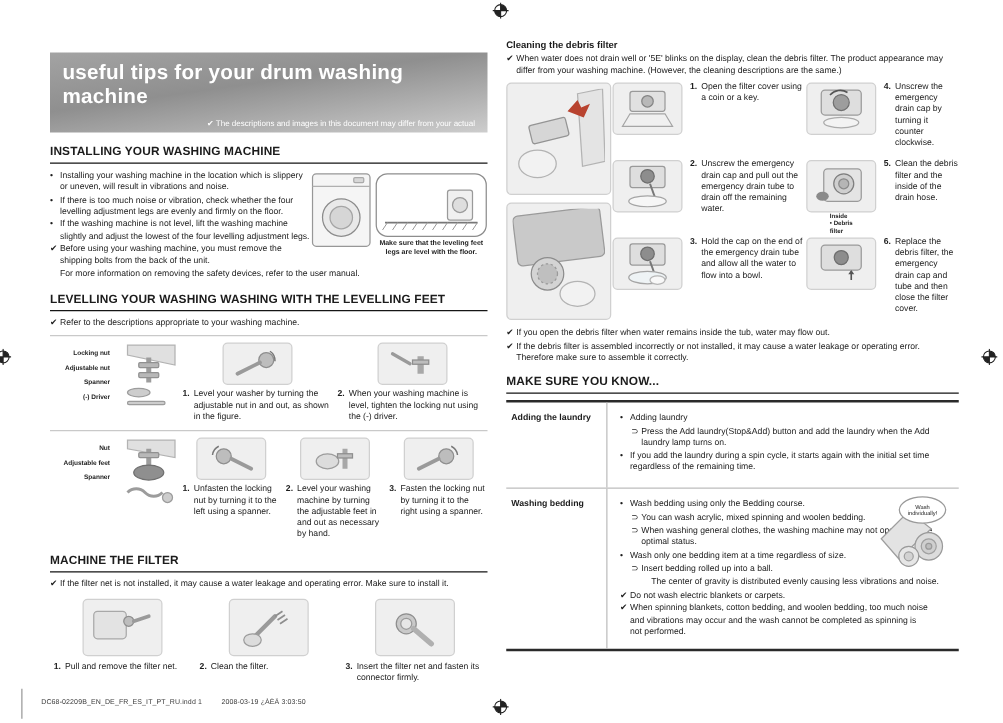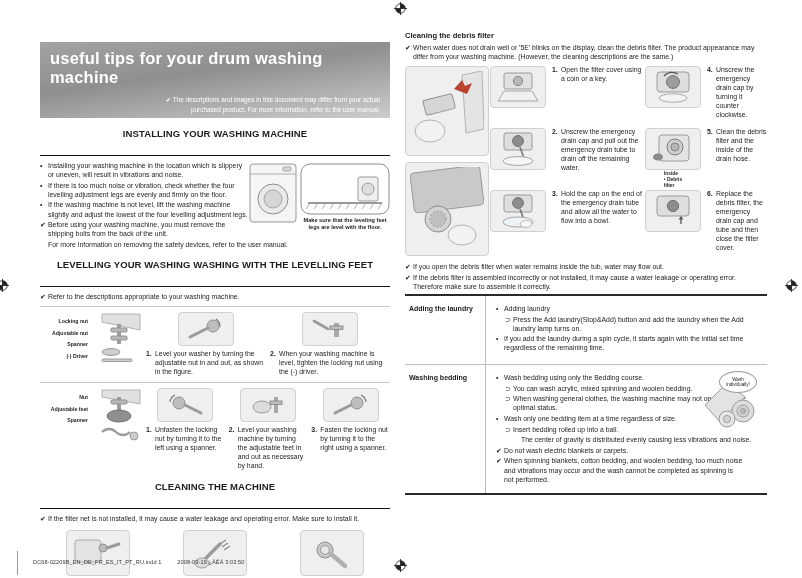--- a/index.html
+++ b/index.html
@@ -7,26 +7,26 @@
           font-family:"Liberation Sans", sans-serif; color:#1c1c1c; }
 
   
   .regmark { position:absolute; width:13px; height:13px; }
 
   
   .col-left  { position:absolute; left:40px;  top:42px; width:350px; }
   .col-right { position:absolute; left:405px; top:28px; width:362px; }
 
   
-  .banner { height:76px; background:linear-gradient(172deg,#a3a3a3 0%,#8f8f8f 42%,#cdcdcd 100%); }
+  .banner { height:64px; background:linear-gradient(172deg,#a3a3a3 0%,#8f8f8f 42%,#cdcdcd 100%); }
   .banner-title { color:#fff; font-weight:bold; font-size:16.5px; padding:7px 0 0 10px; letter-spacing:0.2px; }
   .banner-note  { color:#fff; font-size:6.4px; line-height:1.55; text-align:right; padding-right:10px; margin-top:8px; white-space:pre-line; }
 
   
-  .sec-head { font-size:9.5px; font-weight:bold; border-bottom:1.6px solid #151515; padding-bottom:16px; margin:10px 0 5px 0; letter-spacing:0.1px;text-align:center; }
+  .sec-head { font-size:9.5px; font-weight:bold; border-bottom:1.6px solid #151515; padding-bottom:3px; margin:10px 0 5px 0; letter-spacing:0.1px; }
   .sub-head { font-size:7.6px; font-weight:bold; margin:3px 0 3px 0; }
 
   
   .nline { display:flex; font-size:6.9px; line-height:1.32; margin-bottom:1.5px; }
   .nline .m { width:8px; flex:none; }
   .nline .t { flex:1; }
 
   
   .inst-body { display:flex; }
   .inst-bullets { width:208px; flex:none; }
@@ -284,21 +284,21 @@
             <div class="step-cap">
                 <span class="n">3.</span>
                 <span class="t">Fasten the locking nut by turning it to the right using a spanner.</span>
               </div>
           </div>
         </div>
       </div>
     </div>
 
     <div>
-      <div class="sec-head">CLEANING THE MACHINE</div>
+      <div class="sec-head">MACHINE THE FILTER</div>
       <div class="nline">
           <span class="m">✔</span>
           <span class="t">If the filter net is not installed, it may cause a water leakage and operating error. Make sure to install it.</span>
         </div>
       <div class="wf-row">
         <div class="wf-cell">
           <div class="illus wf-img">
             <svg width="50" height="34" viewBox="0 0 50 34">
                 <rect x="2" y="4" width="26" height="22" rx="3" fill="#e3e3e3" stroke="#a8a8a8"></rect>
                 <circle cx="30" cy="12" r="4" fill="#bdbdbd" stroke="#8e8e8e"></circle>
@@ -482,20 +482,21 @@
 
     <div class="nline" style="margin-top:6px;">
         <span class="m">✔</span>
         <span class="t">If you open the debris filter when water remains inside the tub, water may flow out.</span>
       </div>
     <div class="nline">
         <span class="m">✔</span>
         <span class="t">If the debris filter is assembled incorrectly or not installed, it may cause a water leakage or operating error. Therefore make sure to assemble it correctly.</span>
       </div>
 
+    <div class="sec-head mk-head">MAKE SURE YOU KNOW...</div>
 
     <div class="know-table">
       <div class="know-row r1">
         <div class="know-label">Adding the laundry</div>
         <div class="know-content">
           <div class="nline">
               <span class="m">•</span>
               <span class="t">Adding laundry</span>
             </div>
           <div class="nline ind1">

